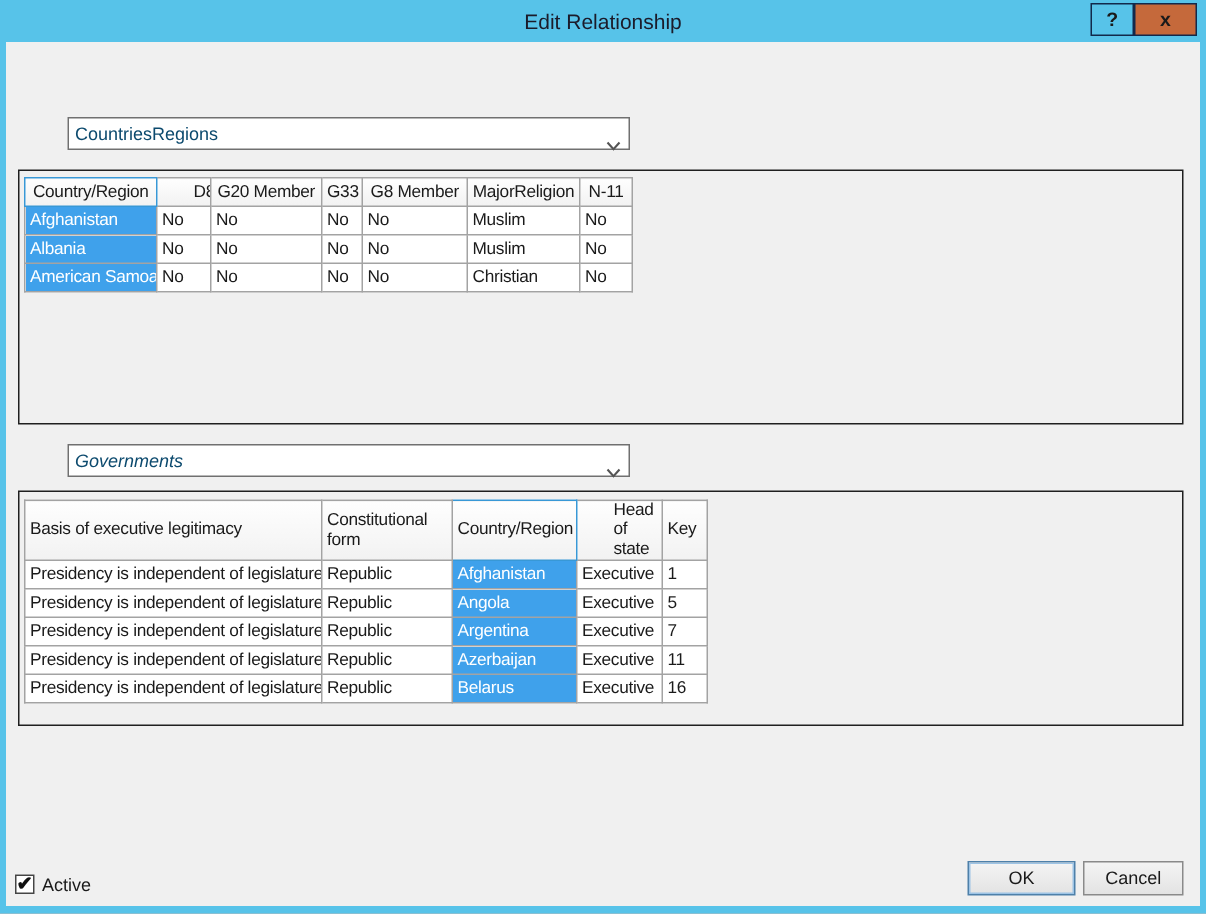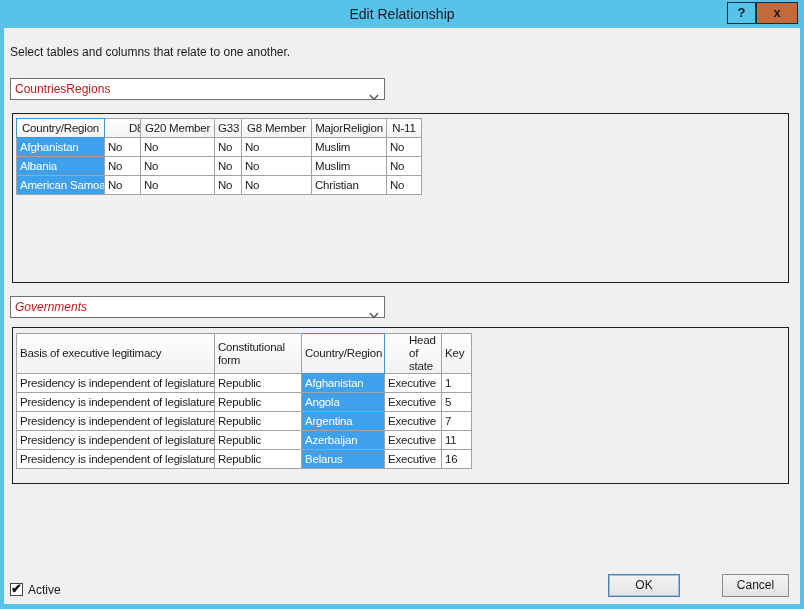--- a/index.html
+++ b/index.html
@@ -37,22 +37,22 @@
     position:absolute;left:4px;top:28px;width:796px;height:576px;
     background:#F0F0F0;
   }
   .instruction{
     position:absolute;left:6px;top:17px;
     font-size:12px;color:#1a1a1a;
   }
   .combo{
     position:absolute;width:375px;height:22px;
     background:#fff;border:1px solid #707070;
-    font-size:12px;color:#b91c1c;line-height:20px;
-    padding-left:4px;cursor:default;
+    font-size:12px;color:#0c4a6e;line-height:20px;
+    padding-left:4px;cursor:default;margin-left:35px;
   }
   .combo1{left:6px;top:50px;}
   .combo2{left:6px;top:268px;font-style:italic;}
   .combo .chev{
     position:absolute;right:5px;top:8px;width:10px;height:7px;
   }
   .groupbox{
     position:absolute;border:1px solid #1f1f1f;background:transparent;
   }
   .gb1{left:8px;top:85px;width:777px;height:170px;}
@@ -104,40 +104,39 @@
   .checkbox .mark{
     position:absolute;left:0px;top:-3px;font-size:13px;font-weight:bold;color:#111;
   }
   .btn{
     position:absolute;top:546px;height:23px;
     background:linear-gradient(#F4F4F4,#E3E3E3);
     border:1px solid #8A8A8A;
     font-size:12px;color:#1a1a1a;text-align:center;line-height:21px;cursor:default;
   }
   .ok-btn{
-    left:604px;width:72px;
+    left:641px;width:72px;
     border:1px solid #4E80A9;
     box-shadow:inset 0 0 0 1px #9CC3E5;
   }
   .cancel-btn{left:718px;width:67px;}
 </style>
 </head>
 <body>
 
 <div class="window">
 
   <div class="titlebar">
     <div class="title">Edit Relationship</div>
   </div>
   <div class="tb-btn help-btn">?</div>
   <div class="tb-btn close-btn">x</div>
 
   <div class="client">
 
-    <div class="instruction">Select tables and columns that relate to one another.</div>
 
     <div class="combo combo1">
       <span>CountriesRegions</span>
       <span class="chev">
         <svg width="10" height="7" viewBox="0 0 10 7">
             <path d="M1 1 L5 5.5 L9 1" stroke="#555" fill="none" stroke-width="1.4"></path>
           </svg>
       </span>
     </div>
 

